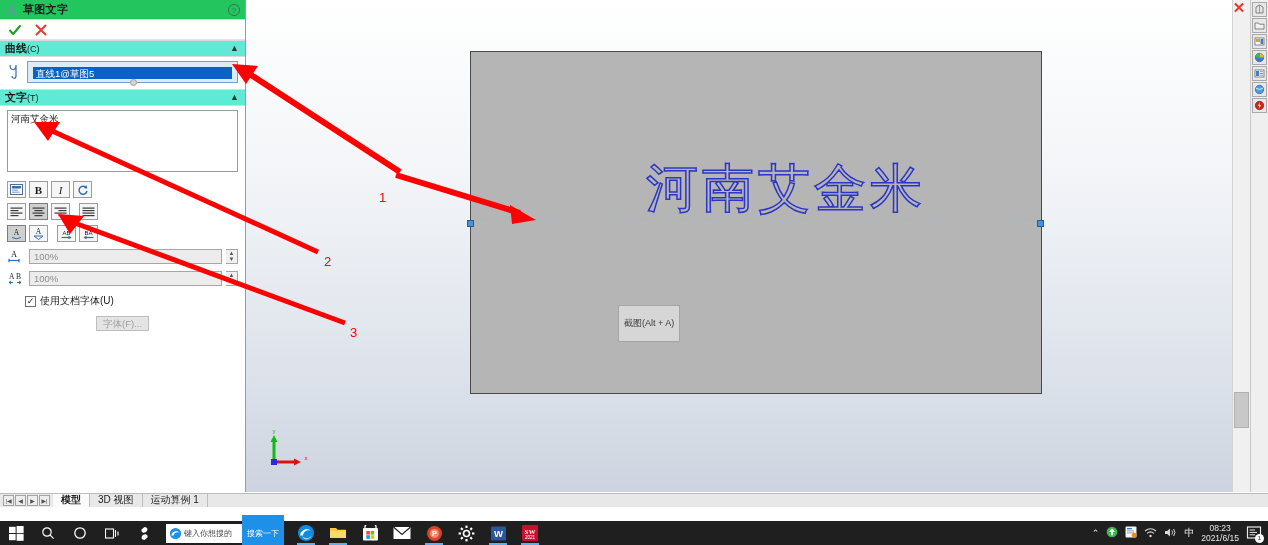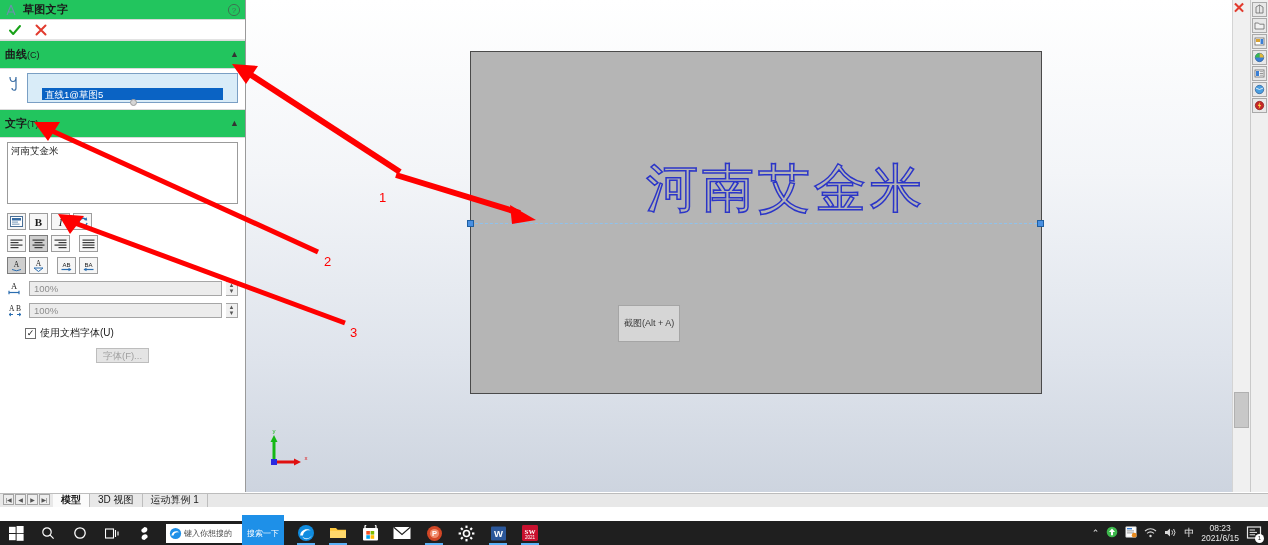--- a/index.html
+++ b/index.html
@@ -31,37 +31,37 @@
   }
   .pm-okcancel {
     height: 20px; display: flex; align-items: center; gap: 12px;
     padding: 2px 0 2px 8px; background: #ffffff;
     border-bottom: 1px solid #e3e3e3;
   }
   .pm-ok, .pm-cancel { width: 14px; height: 14px; cursor: default; }
 
   .group-head {
     display: flex; align-items: center;
-    height: 29px; padding: 0 6px 0 5px;
-    background: #22c55e;
+    height: 17px; padding: 0 6px 0 5px;
+    background: #5eead4;
     border-top: 1px solid #dadada;
     border-bottom: 1px solid #dadada;
   }
   .group-title { font-size: 11px; font-weight: bold; color: #1b1b1b; }
   .group-title .sub { font-weight: normal; font-size: 9px; }
   .group-collapse { margin-left: auto; font-size: 9px; color: #333; line-height: 1; }
 
   .group-body { padding: 4px 7px 6px 7px; background: #fff; }
 
   
   .sel-row { display: flex; align-items: flex-start; gap: 4px; }
   .sel-icon { width: 16px; height: 20px; flex: 0 0 auto; margin-top: 1px; }
   .sel-box {
     flex: 1 1 auto; border: 1px solid #7a9fc4; background: #d9ecf8;
-    padding: 14px; height: 22px; position: relative;
+    padding: 5px; height: 22px; position: relative;
   }
   .sel-item {
     background: #0a63c4; color: #ffffff; font-size: 9.5px;
     padding: 1px 3px; height: 12px; line-height: 11px; white-space: nowrap;
     overflow: hidden;
   }
   .sel-handle {
     position: absolute; left: 50%; bottom: -4px; width: 7px; height: 7px;
     margin-left: -3px; border-radius: 50%;
     background: #d5d5d5; border: 1px solid #9e9e9e;
@@ -173,21 +173,21 @@
   .close-x {
     position: absolute; right: 22px; top: 1px; width: 14px; height: 14px;
     color: #e23b2e; font-size: 15px; line-height: 13px; text-align: center;
     font-weight: bold; z-index: 6;
   }
 
   
   .tab-strip {
     position: absolute; left: 0; top: 493px; width: 1268px; height: 14px;
     background: #e8e8e8; border-top: 1px solid #bcbcbc;
-    display: flex; align-items: flex-start;
+    display: flex; align-items: center;
   }
   .nav-btns { display: flex; gap: 1px; padding: 0 3px; }
   .nav-btn {
     width: 11px; height: 11px; border: 1px solid #a3a3a3; background: #ededed;
     font-size: 6px; color: #555; display: flex; align-items: center; justify-content: center;
   }
   .doc-tab {
     font-size: 10px; color: #1b1b1b; padding: 0 8px; height: 13px; line-height: 12px;
     border-right: 1px solid #bdbdbd;
   }

